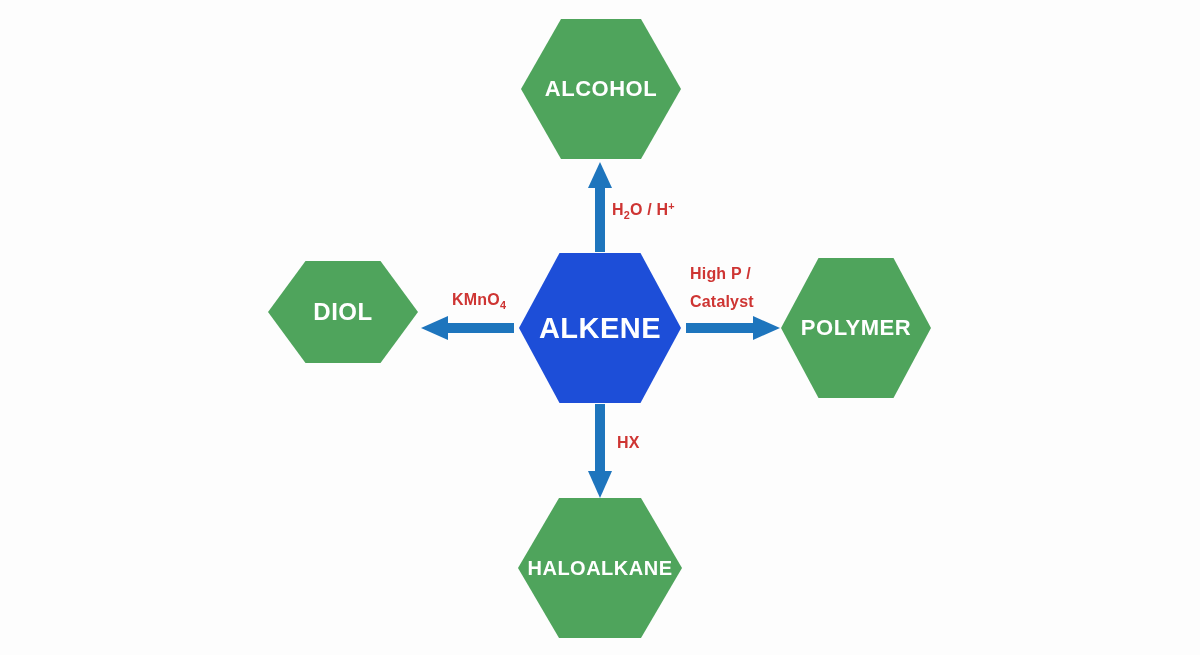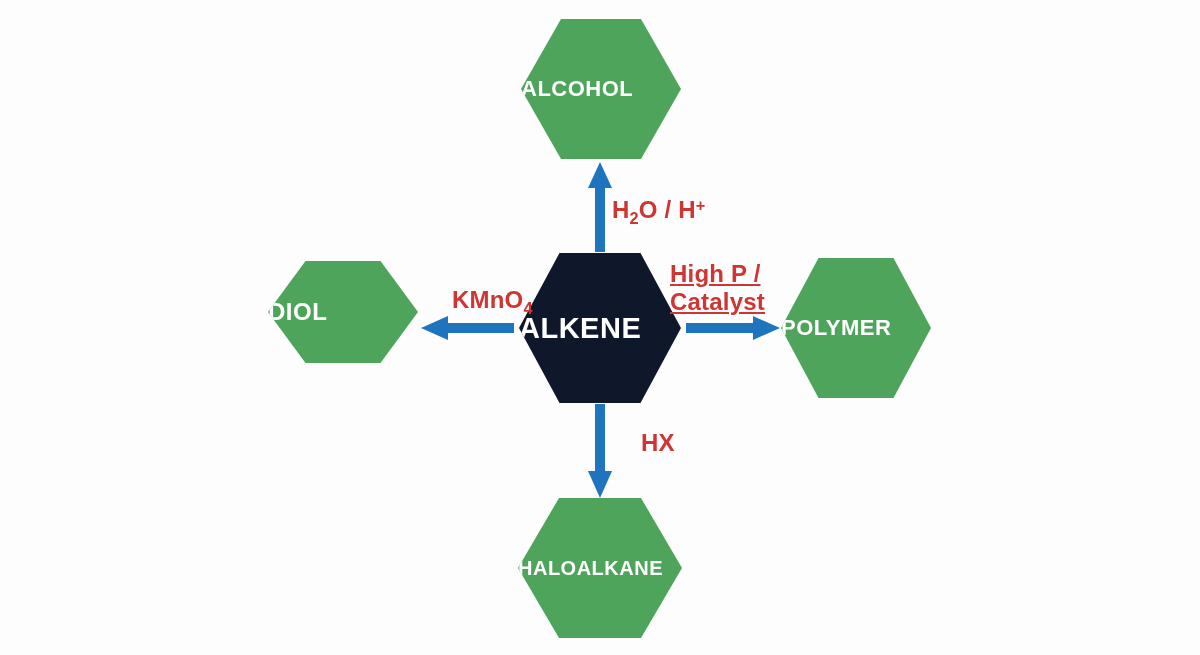--- a/index.html
+++ b/index.html
@@ -19,60 +19,60 @@
     position: absolute;
     left: 0;
     top: 0;
     width: 1200px;
     height: 655px;
   }
   .hex {
     position: absolute;
     display: flex;
     align-items: center;
-    justify-content: flex-start;
+    justify-content: center;
     clip-path: polygon(25% 0%, 75% 0%, 100% 50%, 75% 100%, 25% 100%, 0% 50%);
     color: #ffffff;
     font-weight: bold;
     letter-spacing: 0.5px;
     text-align: center;
     user-select: none;
   }
   .hex-green { background: #4fa45c; }
-  .hex-blue  { background: #0f172a; }
+  .hex-blue  { background: #1d4ed8; }
 
   .hex-alkene     { left: 519px; top: 253px; width: 162px; height: 150px; font-size: 29px; }
   .hex-alcohol    { left: 521px; top:  19px; width: 160px; height: 140px; font-size: 22px; }
   .hex-diol       { left: 268px; top: 261px; width: 150px; height: 102px; font-size: 24px; }
   .hex-polymer    { left: 781px; top: 258px; width: 150px; height: 140px; font-size: 22px; }
   .hex-haloalkane { left: 518px; top: 498px; width: 164px; height: 140px; font-size: 20px; }
 
   .reagent {
     position: absolute;
     color: #ce3533;
     font-weight: bold;
-    font-size: 24px;
+    font-size: 16px;
     line-height: 28px;
     letter-spacing: 0.2px;
     white-space: nowrap;
   }
   .reagent sub {
     font-size: 0.68em;
     vertical-align: -0.35em;
     line-height: 0;
   }
   .reagent sup {
     font-size: 0.68em;
     vertical-align: 0.45em;
     line-height: 0;
   }
   .reagent-top    { left: 612px; top: 196px; }
   .reagent-left   { left: 452px; top: 286px; }
-  .reagent-right  { left: 670px; top: 260px; text-decoration: underline; }
-  .reagent-bottom { left: 617px; top: 429px; margin-left: 24px; }
+  .reagent-right  { left: 690px; top: 260px; }
+  .reagent-bottom { left: 617px; top: 429px; }
 
   .arrow-line { stroke: #1e75bd; stroke-width: 10; }
   .arrow-head { fill: #1e75bd; }
 </style>
 </head>
 <body>
 
 <div class="stage">
 
   <svg class="arrows-layer" viewBox="0 0 1200 655" xmlns="http://www.w3.org/2000/svg">

